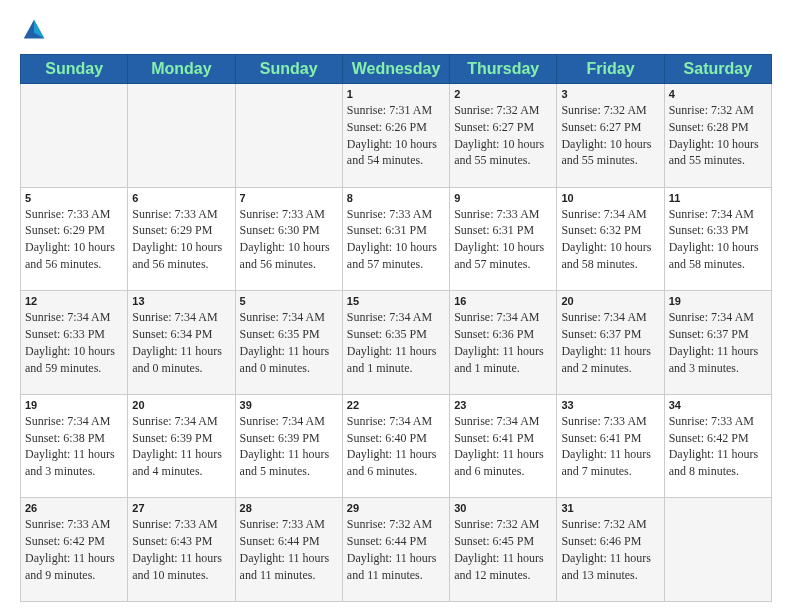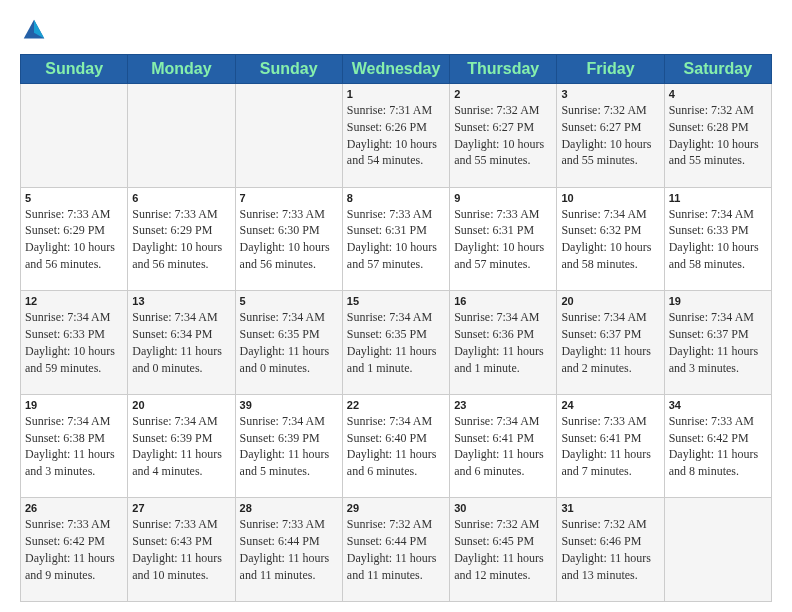--- a/index.html
+++ b/index.html
@@ -230,21 +230,21 @@
           </td>
           <td>
             <span class="day-number">22</span>
             <div class="day-info">Sunrise: 7:34 AM<br>Sunset: 6:40 PM<br>Daylight: 11 hours and 6 minutes.</div>
           </td>
           <td>
             <span class="day-number">23</span>
             <div class="day-info">Sunrise: 7:34 AM<br>Sunset: 6:41 PM<br>Daylight: 11 hours and 6 minutes.</div>
           </td>
           <td>
-            <span class="day-number">24</span>
+            <span class="day-number">33</span>
             <div class="day-info">Sunrise: 7:33 AM<br>Sunset: 6:41 PM<br>Daylight: 11 hours and 7 minutes.</div>
           </td>
           <td>
             <span class="day-number">34</span>
             <div class="day-info">Sunrise: 7:33 AM<br>Sunset: 6:42 PM<br>Daylight: 11 hours and 8 minutes.</div>
           </td>
         </tr>
         <tr>
           <td>
             <span class="day-number">26</span>

